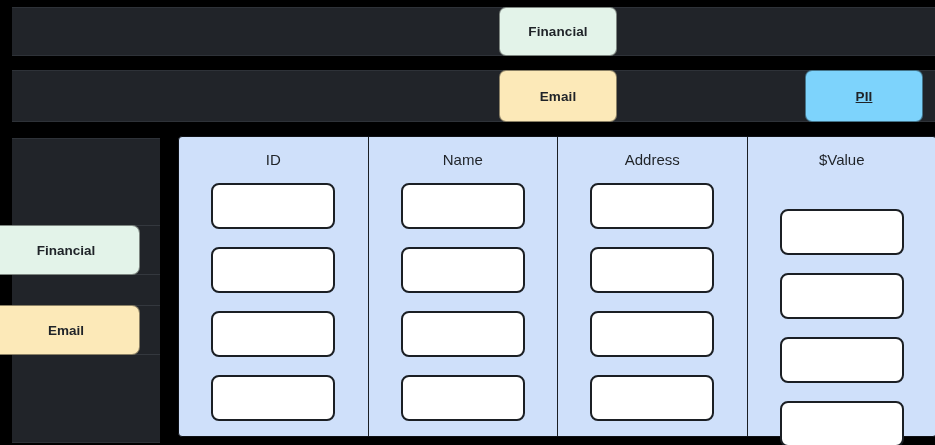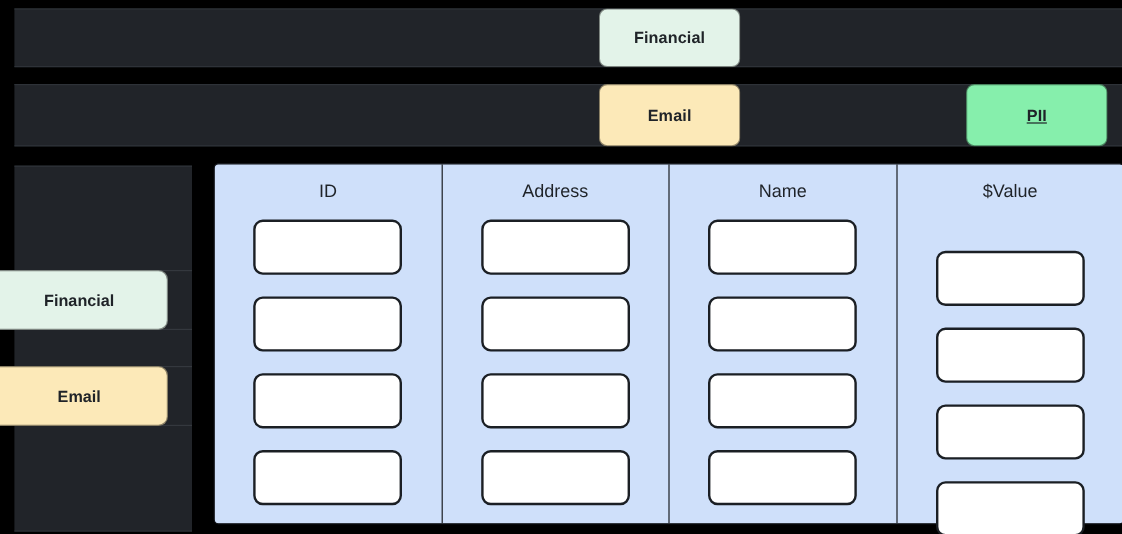--- a/index.html
+++ b/index.html
@@ -44,21 +44,21 @@
     border-radius: 7px;
     font-size: 13.5px;
     font-weight: bold;
     color: #1f2328;
     letter-spacing: 0.1px;
     box-sizing: border-box;
     border: 1px solid rgba(0,0,0,0.45);
   }
   .chip.financial { background: #e3f3e9; }
   .chip.email     { background: #fce9b8; }
-  .chip.pii       { background: #86efac; text-decoration: underline; }
+  .chip.pii       { background: #7dd3fc; text-decoration: underline; }
 
   
   #chip-top-financial { left: 487px; top: 7px;  width: 118px; height: 49px; }
   #chip-top-email     { left: 487px; top: 70px; width: 118px; height: 52px; }
   #chip-top-pii       { left: 793px; top: 70px; width: 118px; height: 52px; }
 
   
   #sidebar {
     position: absolute;
     left: 0;
@@ -176,38 +176,38 @@
       <div class="tcol">
         <div class="thead">ID</div>
         <div class="cells">
           <div class="cell"></div>
           <div class="cell"></div>
           <div class="cell"></div>
           <div class="cell"></div>
         </div>
       </div>
       <div class="tcol">
+        <div class="thead">Name</div>
+        <div class="cells">
+          <div class="cell"></div>
+          <div class="cell"></div>
+          <div class="cell"></div>
+          <div class="cell"></div>
+        </div>
+      </div>
+      <div class="tcol">
         <div class="thead">Address</div>
         <div class="cells">
           <div class="cell"></div>
           <div class="cell"></div>
           <div class="cell"></div>
           <div class="cell"></div>
         </div>
       </div>
       <div class="tcol">
-        <div class="thead">Name</div>
-        <div class="cells">
-          <div class="cell"></div>
-          <div class="cell"></div>
-          <div class="cell"></div>
-          <div class="cell"></div>
-        </div>
-      </div>
-      <div class="tcol">
         <div class="thead">$Value</div>
         <div class="cells">
           <div class="cell"></div>
           <div class="cell"></div>
           <div class="cell"></div>
           <div class="cell"></div>
         </div>
       </div>
     </div>
 

